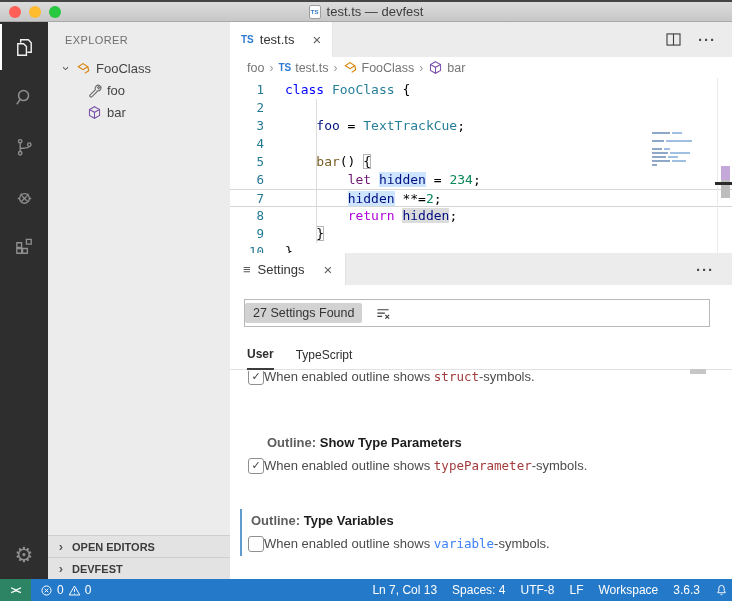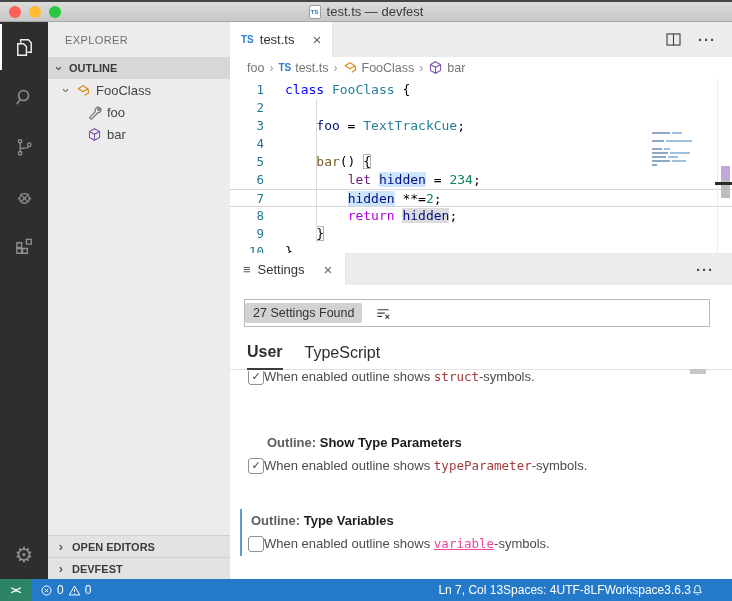--- a/index.html
+++ b/index.html
@@ -68,38 +68,38 @@
   .panel-tabbar{height:32px;background:#ececec;display:flex;position:relative}
   .ptab{background:#fff;display:flex;align-items:center;gap:7px;padding:0 13px;font-size:13px;color:#333;border-right:1px solid #e3e3e3}
   .licon{color:#5a5a5a;font-size:13px}
   .panel-more{position:absolute;right:18px;top:0;height:32px;display:flex;align-items:center}
   .panel-content{position:absolute;top:32px;left:0;right:0;bottom:0;overflow:hidden}
   .search-row{position:absolute;top:14px;left:14px;right:22px;height:28px;border:1px solid #b9b9b9;background:#fff;display:flex;align-items:center}
   .search-input{flex:1;border:none;outline:none;font-size:13px;color:#1b1b1b;padding:0 9px;background:transparent;font-family:"Liberation Sans",sans-serif}
   .badge{background:#d2d2d2;color:#333;font-size:12.5px;padding:3px 8px;margin-right:7px;border-radius:2px;white-space:nowrap}
   .filter-btn{width:28px;display:flex;align-items:center;justify-content:center;color:#3f3f3f}
   .scope-row{position:absolute;top:55px;left:0;right:0;height:30px;display:flex;gap:22px;padding-left:17px;border-bottom:1px solid #e2e2e2}
-  .scope-tab{font-size:16px;color:#2e2e2e;display:flex;align-items:flex-end;padding-bottom:7px}
+  .scope-tab{font-size:12px;color:#2e2e2e;display:flex;align-items:flex-end;padding-bottom:7px}
   .scope-tab.active{font-weight:bold;border-bottom:2px solid #3c3c3c;margin-bottom:-1px}
   .settings-list{position:absolute;top:86px;left:0;right:0;bottom:0;overflow:hidden}
   .desc-row{position:absolute;left:18px;display:flex;align-items:center}
   .checkbox{width:16px;height:16px;border:1px solid #8f8f8f;border-radius:3px;display:flex;align-items:center;justify-content:center;font-size:11px;color:#3c3c3c;background:#fff;flex:none}
   .desc-text{font-size:13px;color:#4c4c4c;line-height:17px}
   .code-token{font-family:"DejaVu Sans Mono",monospace;font-size:12.5px}
   .setting-title{position:absolute;left:21px;font-size:13px;font-weight:bold;color:#1c1c1c}
   .setting-cat{color:#5e5e5e}
   .mod-bar{position:absolute;left:10px;width:2px}
   .scroll-thumb{position:absolute;right:26px;top:84px;width:16px;height:5px;background:#c6c6c6}
 
   
   .statusbar{position:absolute;left:0;right:0;bottom:0;height:22px;color:#fff;display:flex;align-items:center;font-size:12px}
   .remote{width:31px;height:22px;display:flex;align-items:center;justify-content:center;font-size:10px;font-weight:bold;letter-spacing:-1px}
   .sb-left{display:flex;align-items:center;gap:5px;padding-left:9px}
   .sb-item{display:flex;align-items:center;gap:4px}
-  .sb-right{margin-left:auto;display:flex;align-items:flex-start;padding-right:28px}
+  .sb-right{margin-left:auto;display:flex;align-items:flex-start;gap:15px;padding-right:4px}
 </style>
 </head>
 <body>
 
 <div class="window">
 
   <div class="titlebar">
     <div class="traffic">
       <span class="light l-red"></span>
       <span class="light l-yellow"></span>
@@ -156,24 +156,20 @@
         </span>
       </div>
       <div class="act-spacer"></div>
       <div class="act-item">
         <span class="gear-glyph">⚙</span>
       </div>
     </div>
 
   <div class="sidebar">
     <div class="sidebar-title">EXPLORER</div>
-    <div class="outline-header">
-      <span class="twisty down">›</span>
-      <span>OUTLINE</span>
-    </div>
     <div id="outline-tree">
         <div class="tree-row lvl0">
           <span class="twisty down">›</span>
           <span class="icon">
             <svg width="15" height="15" viewBox="0 0 16 16" fill="none" stroke="#d67e00" stroke-width="1.2">
               <path d="M2.5 6L7.5 2.8 12.5 6 7.5 9.2z"></path>
               <path d="M12.7 6.4l.8 4.1-4.2 2.7"></path>
             </svg>
           </span>
           <span class="tree-label">FooClass</span>
@@ -372,21 +368,21 @@
           </div>
           <div class="setting-title" style="top: 64px; margin-left: 16px;"><span class="setting-cat">Outline: </span><span>Show Type Parameters</span></div>
           <div class="desc-row" style="top: 86px;">
             <span class="checkbox">✓</span>
             <span class="desc-text"><span>When enabled outline shows </span><span class="code-token" style="color: rgb(163, 60, 60);">typeParameter</span><span>-symbols.</span></span>
           </div>
           <div class="mod-bar" style="top: 138px; height: 47px; background: rgb(95, 156, 205);"></div>
           <div class="setting-title" style="top: 142px;"><span class="setting-cat">Outline: </span><span>Type Variables</span></div>
           <div class="desc-row" style="top: 164px;">
             <span class="checkbox"></span>
-            <span class="desc-text"><span>When enabled outline shows </span><span class="code-token" style="color: #ec4899; text-decoration: underline;">variable</span><span>-symbols.</span></span>
+            <span class="desc-text"><span>When enabled outline shows </span><span class="code-token" style="color: #3b82f6;">variable</span><span>-symbols.</span></span>
           </div>
         </div>
       <div class="scroll-thumb"></div>
     </div>
   </div>
 
   <div class="statusbar" id="statusbar" style="background: rgb(36, 121, 201);">
       <div class="remote" style="background: rgb(44, 132, 101);">&gt;&lt;</div>
       <div class="sb-left">
         <span class="sb-item">

